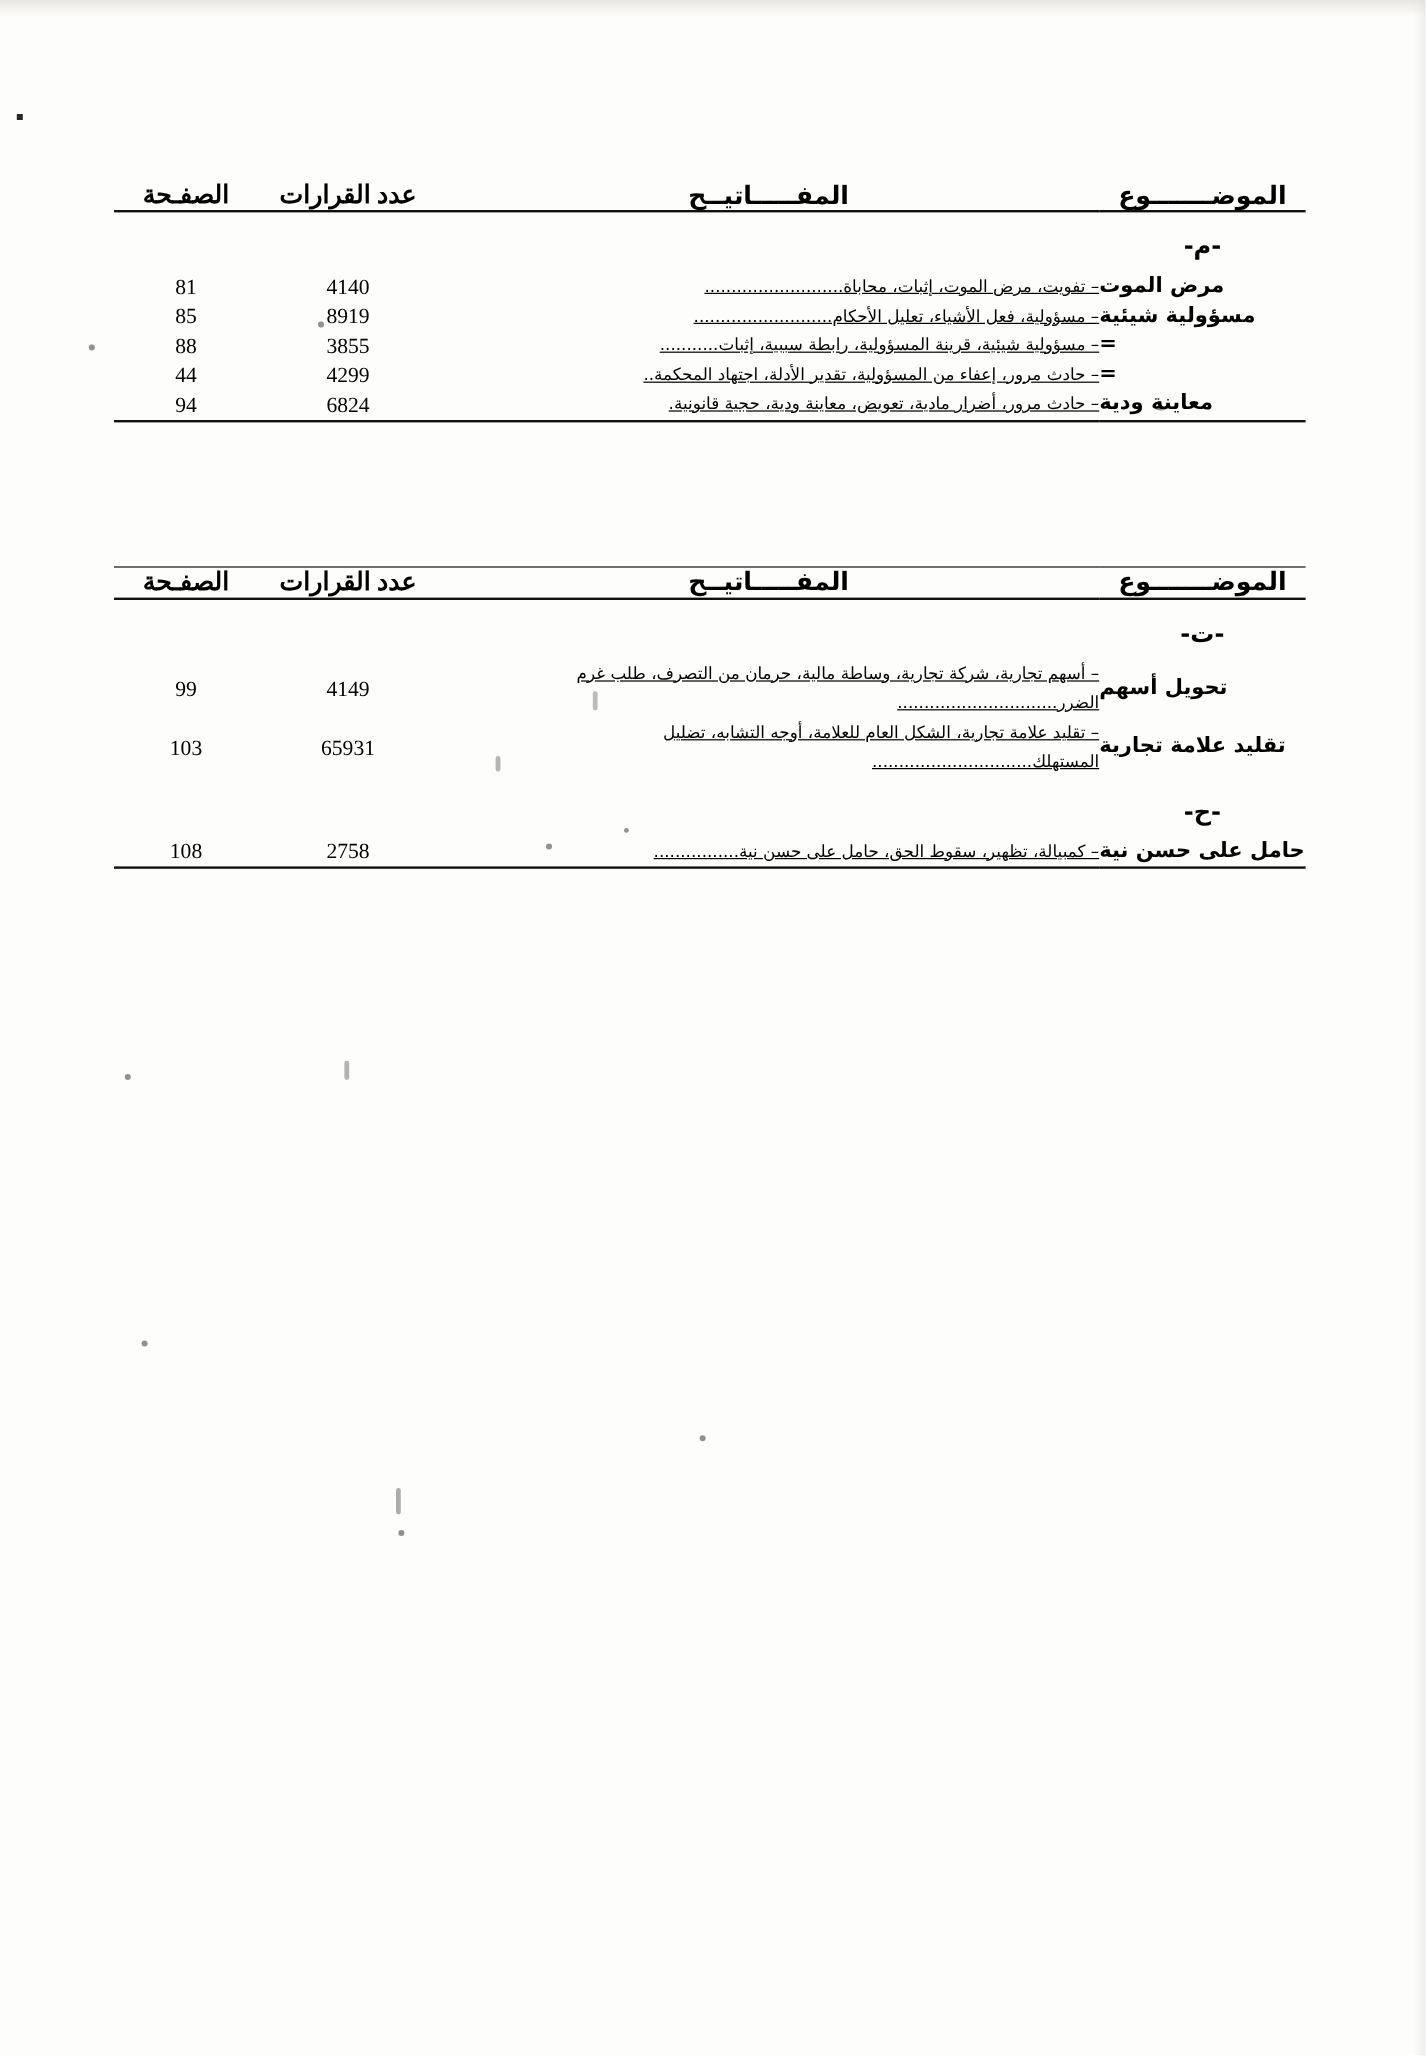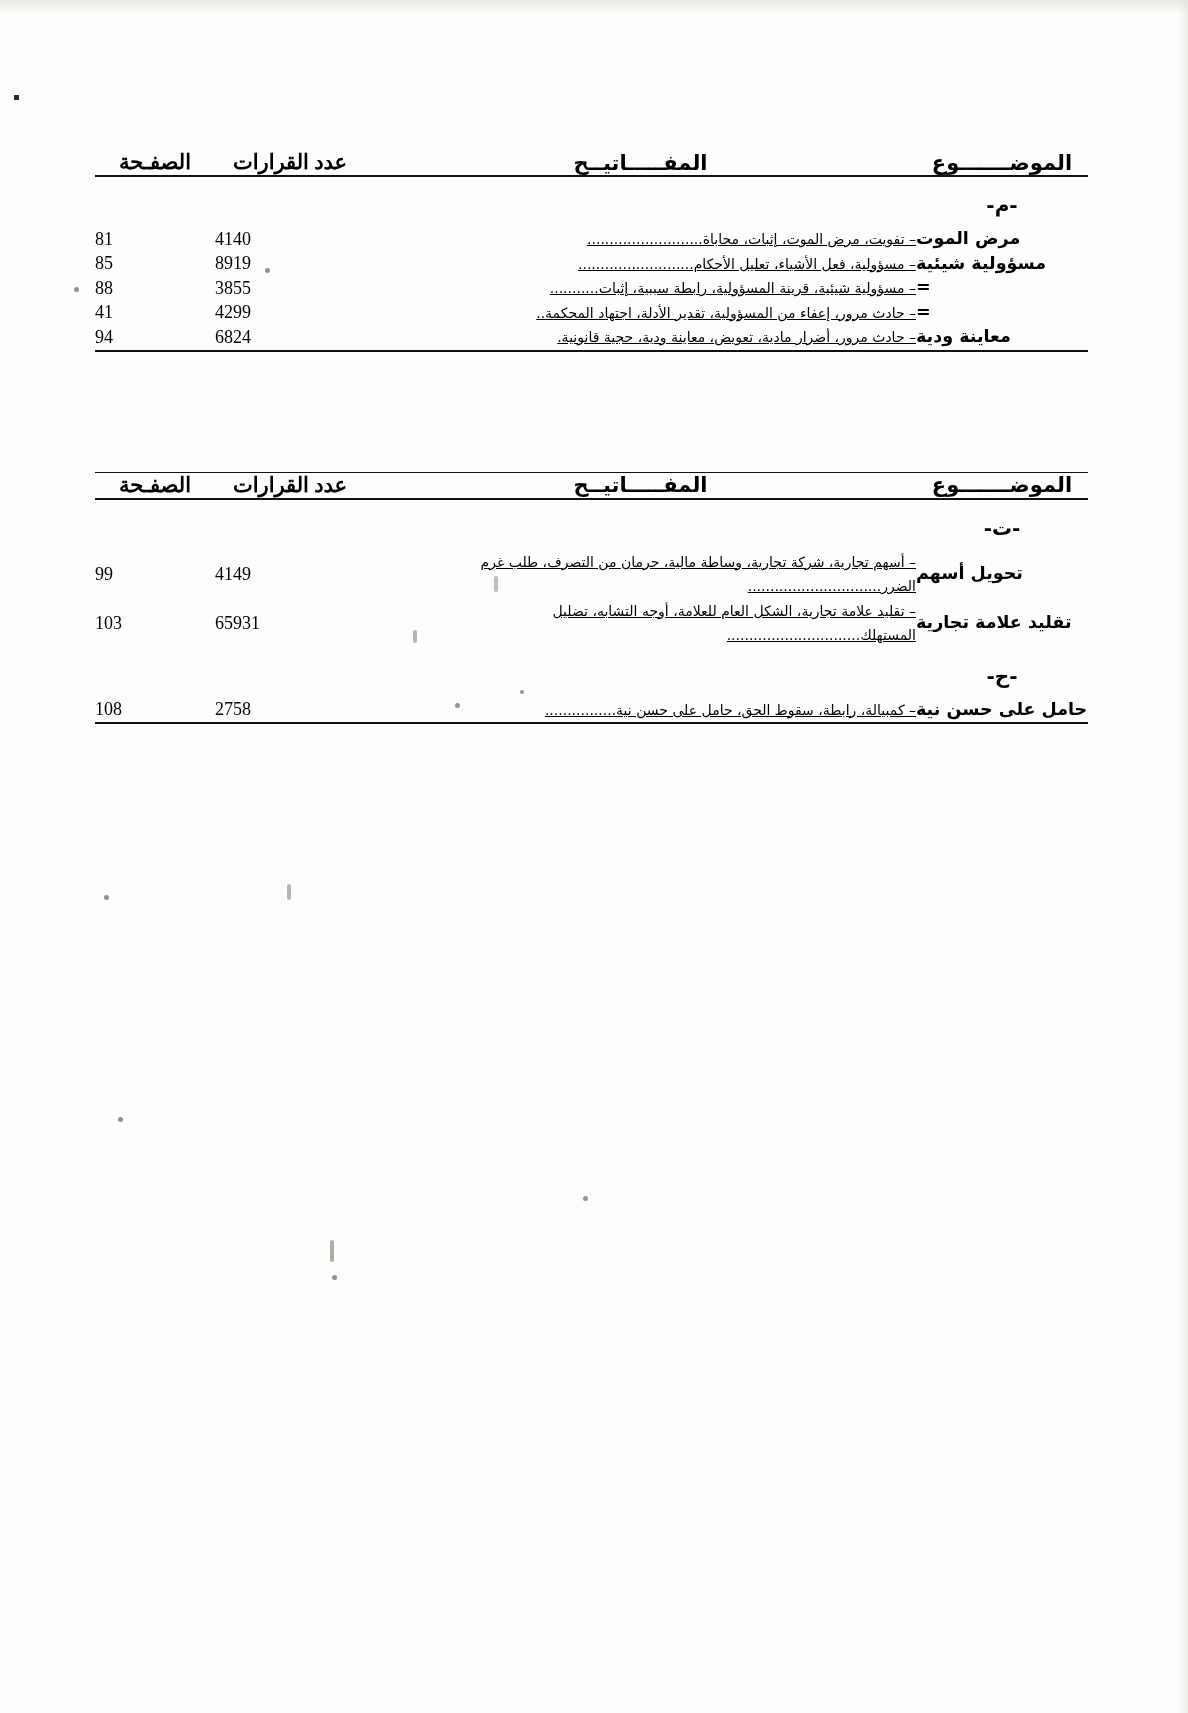--- a/index.html
+++ b/index.html
@@ -90,21 +90,21 @@
   }
   td.keys {
     text-align: right;
     font-size: 14px;
     line-height: 1.75;
     padding-right: 10px;
     padding-left: 26px;
     text-decoration: underline;
   }
   td.num {
-    text-align: left;
+    text-align: center;
     font-size: 18px;
     font-family: "Liberation Serif", serif;
   }
   tr.letter-row td {
     padding: 16px 0 10px 0;
   }
   .letter {
     font-size: 20px;
     font-weight: bold;
     text-align: center;
@@ -202,21 +202,21 @@
           <tr>
             <td class="subject ditto">=</td>
             <td class="keys">– مسؤولية شيئية، قرينة المسؤولية، رابطة سببية، إثبات...........</td>
             <td class="num">3855</td>
             <td class="num">88</td>
           </tr>
           <tr>
             <td class="subject ditto">=</td>
             <td class="keys">– حادث مرور، إعفاء من المسؤولية، تقدير الأدلة، اجتهاد المحكمة..</td>
             <td class="num">4299</td>
-            <td class="num">41</td>
+            <td class="num">44</td>
           </tr>
           <tr>
             <td class="subject">معاينة ودية</td>
             <td class="keys">– حادث مرور، أضرار مادية، تعويض، معاينة ودية، حجية قانونية.</td>
             <td class="num">6824</td>
             <td class="num">94</td>
           </tr>
 
           <tr>
             <td colspan="4" class="rule-thick" style="padding-top:8px;"></td>
@@ -273,21 +273,21 @@
 
           <tr class="letter-row">
             <td class="letter">-ح-</td>
             <td></td>
             <td></td>
             <td></td>
           </tr>
 
           <tr>
             <td class="subject">حامل على حسن نية</td>
-            <td class="keys">– كمبيالة، رابطة، سقوط الحق، حامل على حسن نية................</td>
+            <td class="keys">– كمبيالة، تظهير، سقوط الحق، حامل على حسن نية................</td>
             <td class="num">2758</td>
             <td class="num">108</td>
           </tr>
 
           <tr>
             <td colspan="4" class="rule-thick" style="padding-top:14px;"></td>
           </tr>
         </tbody>
       </table>
     </div>

